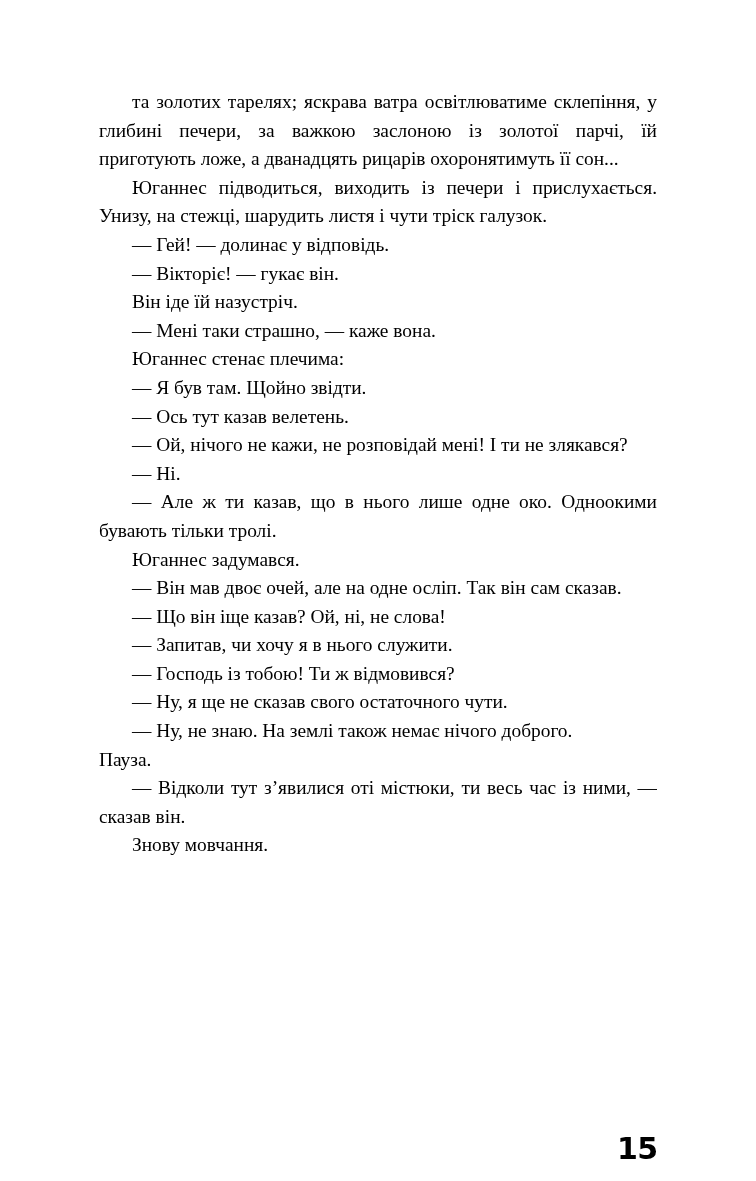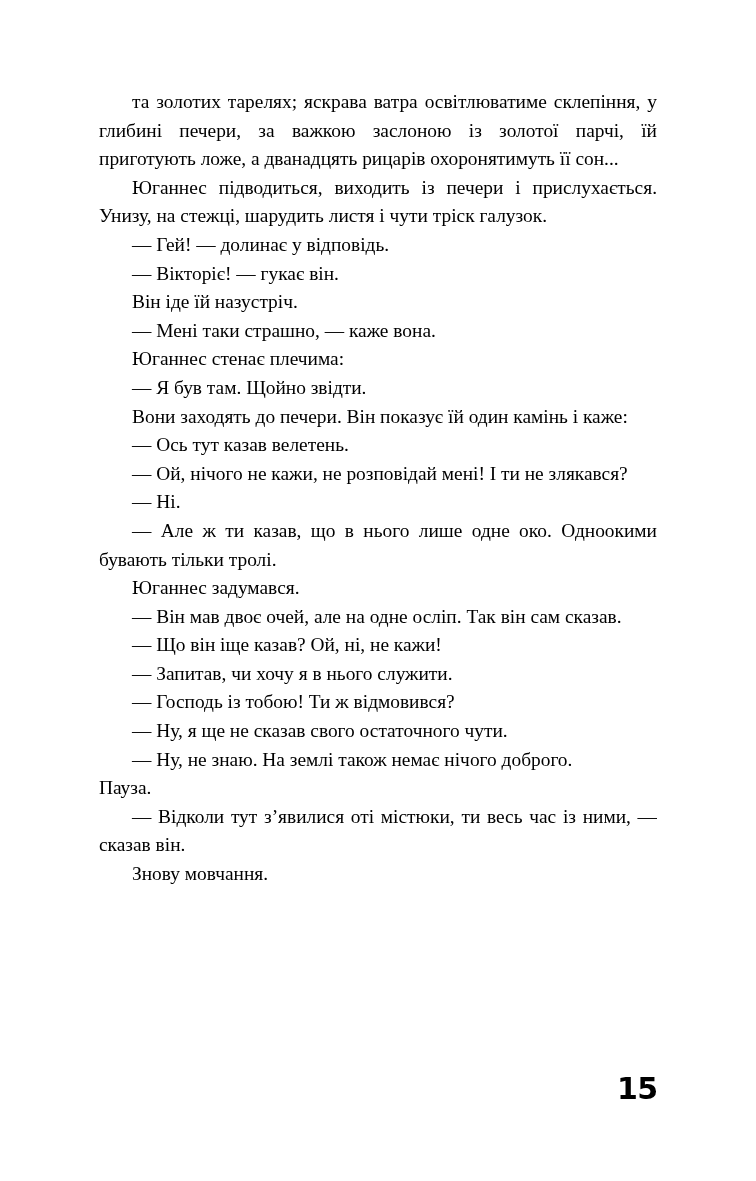--- a/index.html
+++ b/index.html
@@ -32,21 +32,21 @@
     margin: 0;
     text-indent: 33px;
     text-align: justify;
   }
   .para.no-indent {
     text-indent: 0;
   }
   #page-number {
     position: absolute;
     left: 617px;
-    top: 1072px;
+    top: 1132px;
     width: 60px;
     font-family: "DejaVu Sans", "Liberation Sans", sans-serif;
     font-weight: 700;
     font-size: 30px;
     line-height: 34px;
     letter-spacing: -0.5px;
     color: #000000;
     text-align: left;
   }
 </style>
@@ -57,28 +57,27 @@
 
   <div id="text-block">
     <p class="para">та золотих тарелях; яскрава ватра освітлюватиме склепіння, у глибині печери, за важкою заслоною із золотої парчі, їй приготують ложе, а дванадцять рицарів охоронятимуть її сон...</p>
     <p class="para">Юганнес підводиться, виходить із печери і прислухається. Унизу, на стежці, шарудить листя і чути тріск галузок.</p>
     <p class="para">— Гей! — долинає у відповідь.</p>
     <p class="para">— Вікторіє! — гукає він.</p>
     <p class="para">Він іде їй назустріч.</p>
     <p class="para">— Мені таки страшно, — каже вона.</p>
     <p class="para">Юганнес стенає плечима:</p>
     <p class="para">— Я був там. Щойно звідти.</p>
-    <p class="para">Вони заходять до печери. Він показує їй один камінь і каже:</p>
     <p class="para">— Ось тут казав велетень.</p>
     <p class="para">— Ой, нічого не кажи, не розповідай мені! І ти не злякався?</p>
     <p class="para">— Ні.</p>
     <p class="para">— Але ж ти казав, що в нього лише одне око. Одноокими бувають тільки тролі.</p>
     <p class="para">Юганнес задумався.</p>
     <p class="para">— Він мав двоє очей, але на одне осліп. Так він сам сказав.</p>
-    <p class="para">— Що він іще казав? Ой, ні, не кажи!</p>
+    <p class="para">— Що він іще казав? Ой, ні, не слова!</p>
     <p class="para">— Запитав, чи хочу я в нього служити.</p>
     <p class="para">— Господь із тобою! Ти ж відмовився?</p>
     <p class="para">— Ну, я ще не сказав свого остаточного чути.</p>
     <p class="para">— Ну, не знаю. На землі також немає нічого доброго.</p>
     <p class="para no-indent">Пауза.</p>
     <p class="para">— Відколи тут з’явилися оті містюки, ти весь час із ними, — сказав він.</p>
     <p class="para">Знову мовчання.</p>
   </div>
 
   <div id="page-number">15</div>

